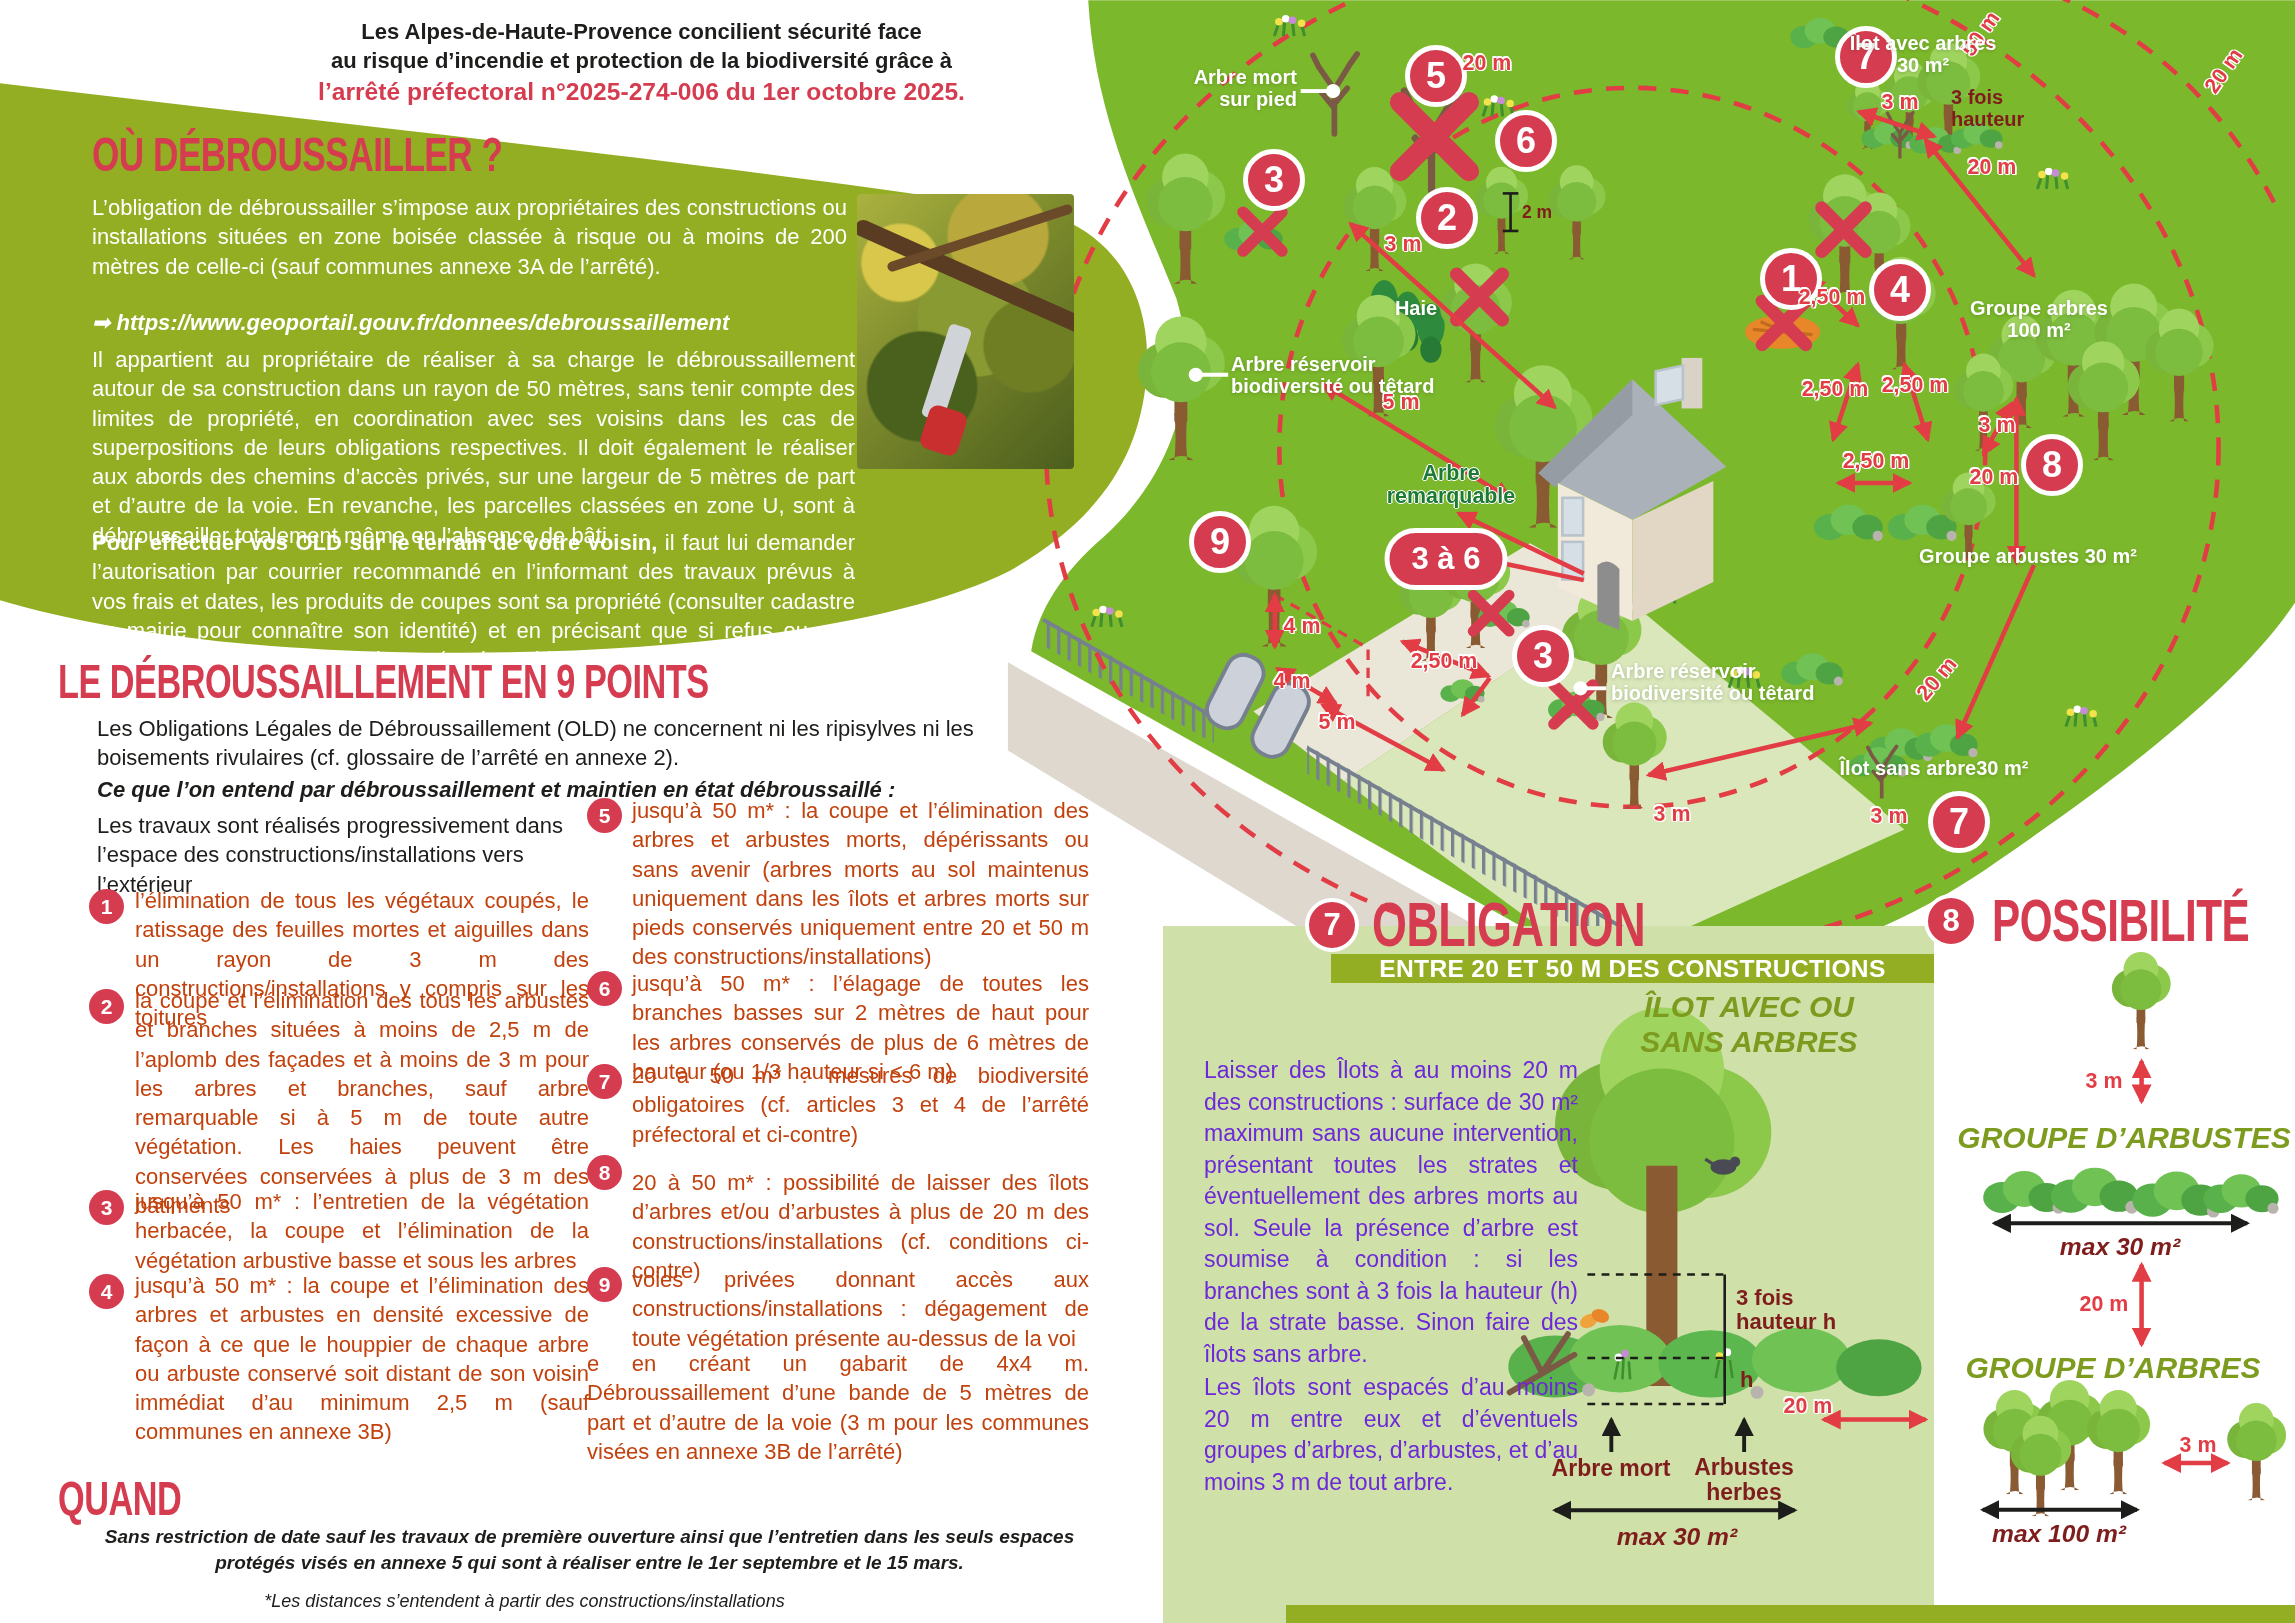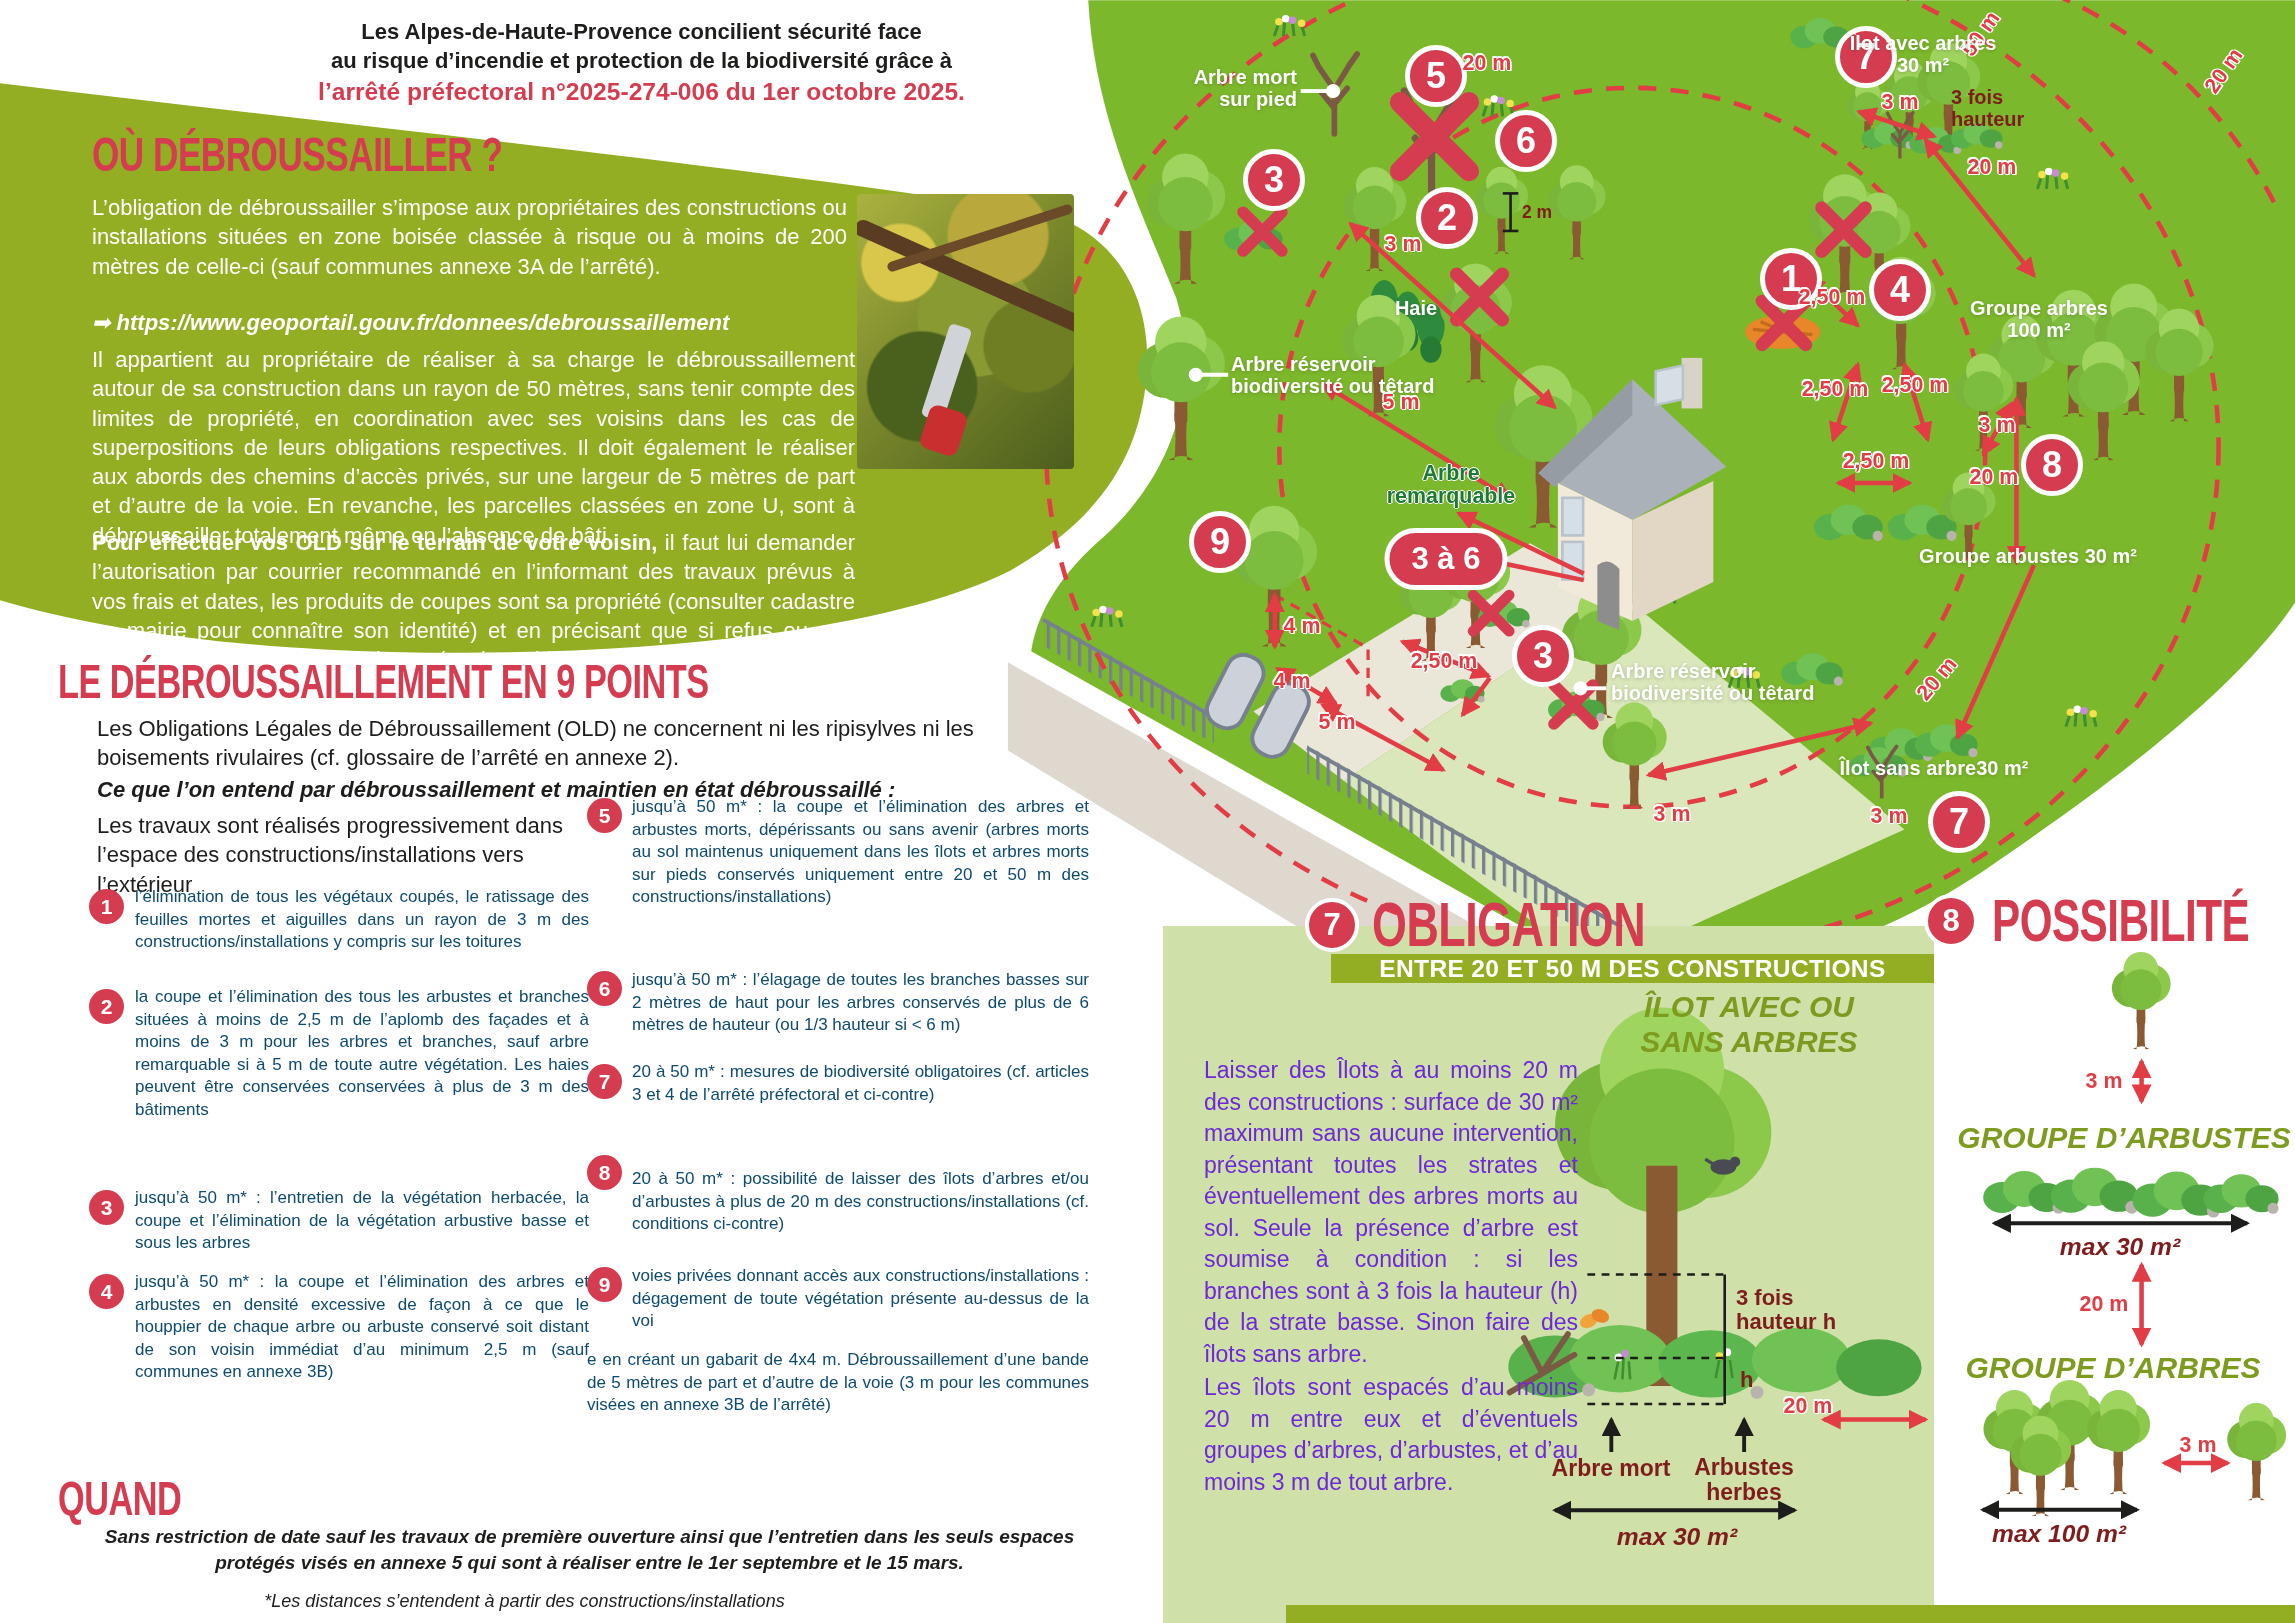--- a/index.html
+++ b/index.html
@@ -24,21 +24,21 @@
   .og{color:#7d9b1e;font-style:italic;font-weight:700;}
   
   .mk{position:absolute;width:62px;height:62px;border-radius:50%;background:#d63c50;border:5.2px solid #fff;
       color:#fff;font-weight:700;font-size:36px;display:flex;align-items:center;justify-content:center;
       transform:translate(-50%,-50%);box-sizing:border-box;white-space:pre;}
   .mk.wide{width:123px;border-radius:34px;font-size:31px;}
   .mk.sm{width:54px;height:54px;font-size:31px;border-width:4.5px;}
   
   .pt{position:absolute;width:35px;height:35px;border-radius:50%;background:#d63c50;color:#fff;
       font-weight:700;font-size:21px;display:flex;align-items:center;justify-content:center;}
-  .itx{position:absolute;font-size:17px;line-height:1.33;color:#0c4a6e;text-align:justify;}
+  .itx{position:absolute;font-size:22px;line-height:1.33;color:#c2410c;text-align:justify;}
   .banner{position:absolute;background:#93ae22;color:#fff;font-weight:700;font-size:24.6px;
           display:flex;align-items:center;justify-content:center;letter-spacing:0.3px;}
   .pp{position:absolute;font-size:23px;line-height:1.37;color:#6d28d9;text-align:justify;}
   .photo{position:absolute;border-radius:3.9px;
      background:
        radial-gradient(circle at 20% 25%,#d8c74a 0 14%,transparent 15%),
        radial-gradient(circle at 65% 15%,#b9a93c 0 18%,transparent 19%),
        radial-gradient(circle at 80% 55%,#6f7d23 0 20%,transparent 21%),
        radial-gradient(circle at 30% 70%,#49611c 0 22%,transparent 23%),
        radial-gradient(circle at 55% 45%,#8a9a33 0 30%,transparent 31%),

